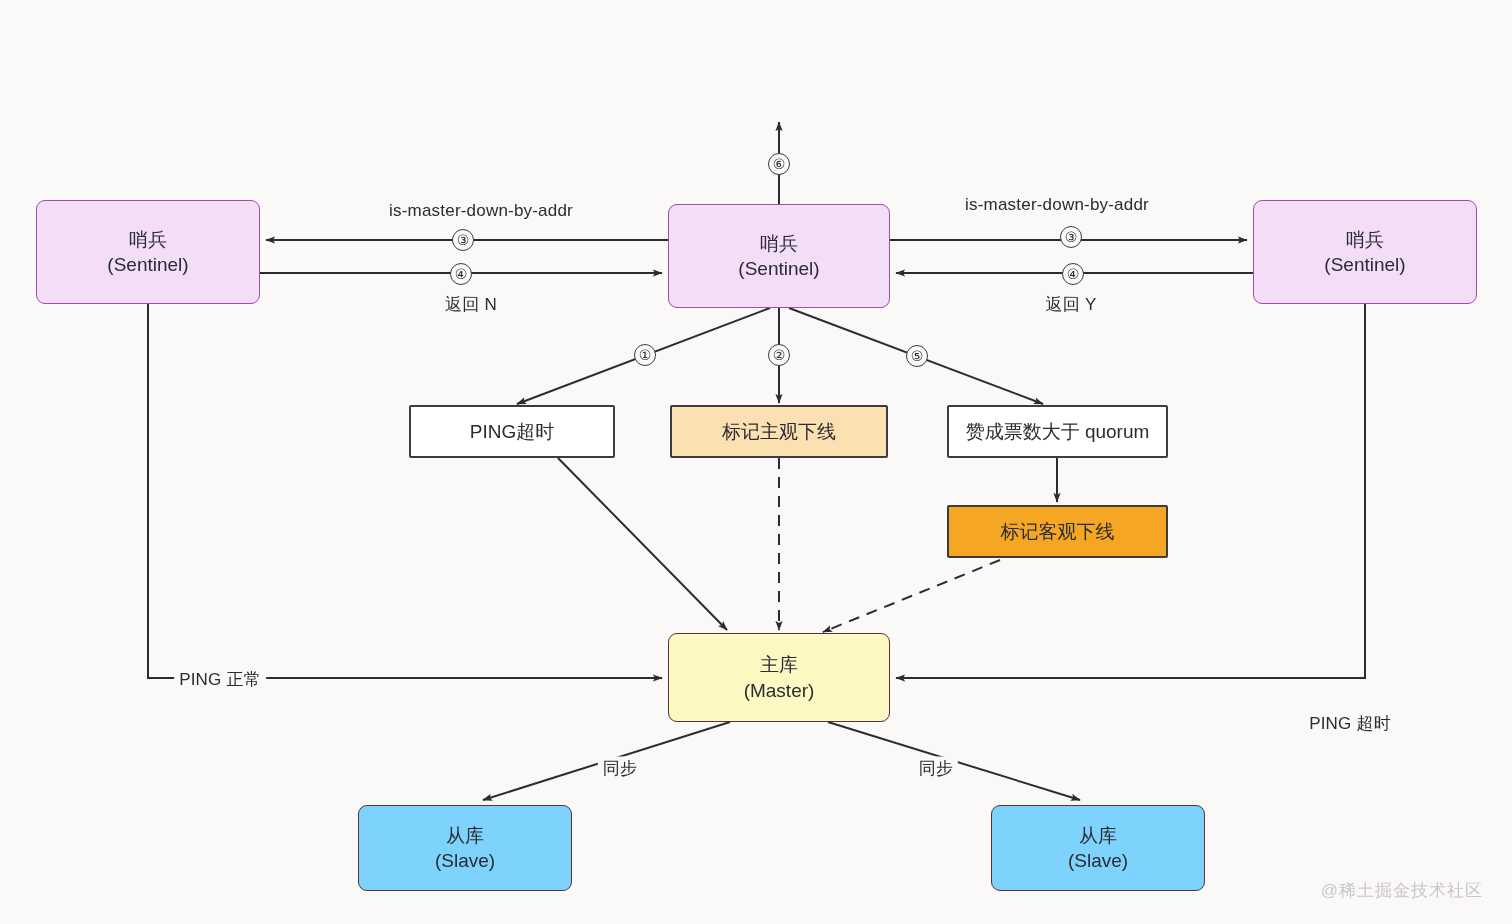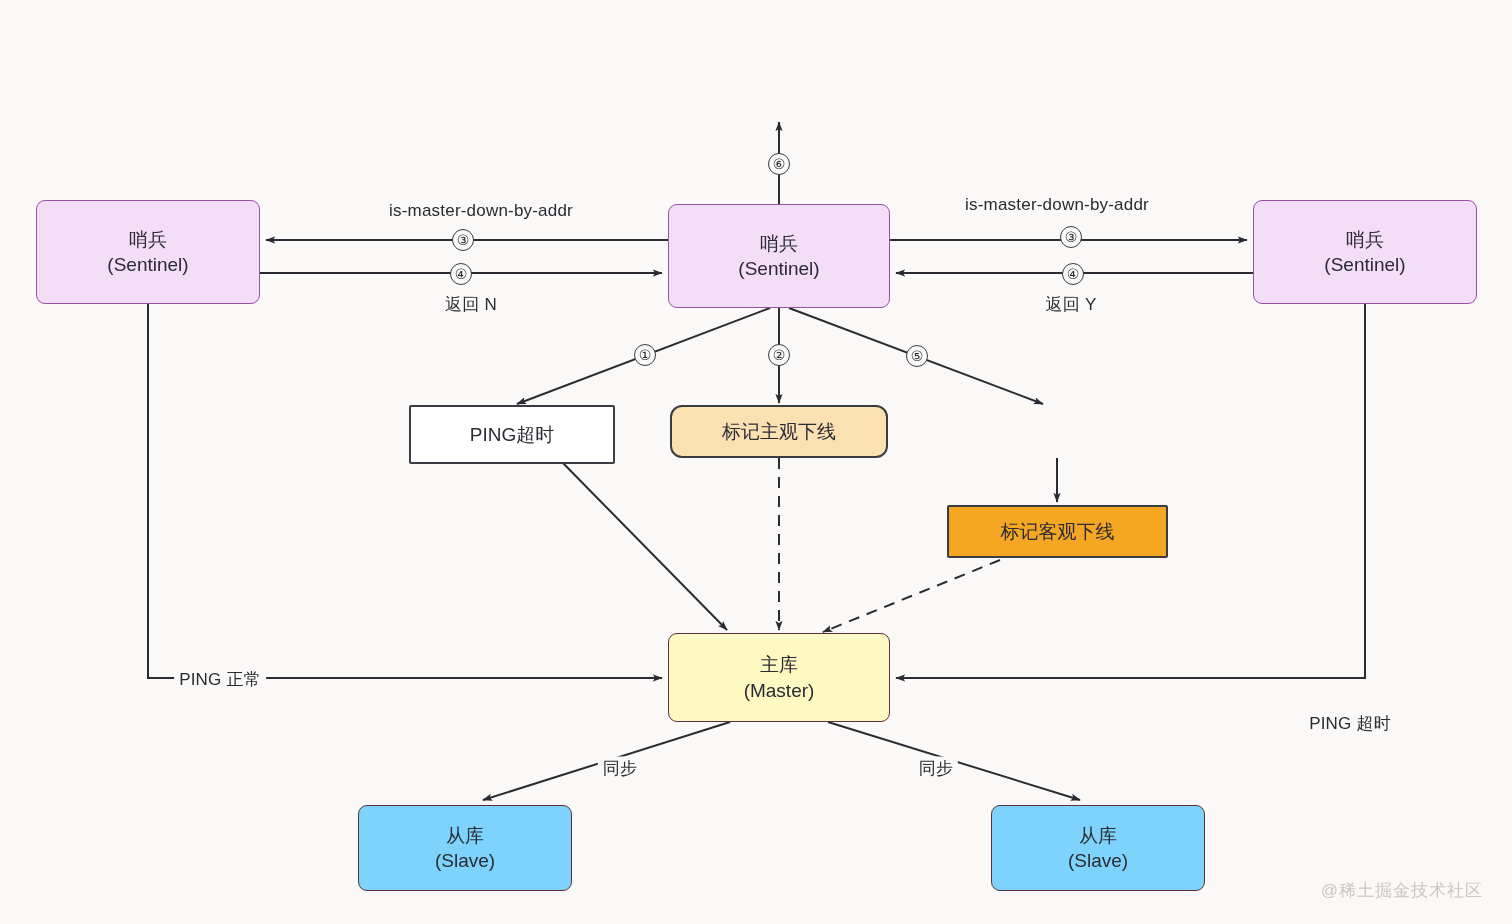--- a/index.html
+++ b/index.html
@@ -55,21 +55,21 @@
     border-radius: 2px;
   }
   .plain-box {
     background: #ffffff;
     border: 2px solid #3b3b42;
     border-radius: 2px;
   }
   .soft-orange {
     background: #fbe0b2;
     border: 2px solid #3b3b42;
-    border-radius: 12px;
+    border-radius: 2px;
   }
   .strong-orange {
     background: #f5a623;
     border: 2px solid #3b3b42;
     border-radius: 2px;
   }
   .master {
     background: #fef9c3;
     border: 1.8px solid #5b3038;
     border-radius: 9px;
@@ -170,28 +170,31 @@
   <div class="node sentinel" style="left:668px; top:204px; width:222px; height:104px;">
     <span>哨兵</span>
     <span class="l2">(Sentinel)</span>
   </div>
 
   <div class="node sentinel" style="left:1253px; top:200px; width:224px; height:104px;">
     <span>哨兵</span>
     <span class="l2">(Sentinel)</span>
   </div>
 
-  <div class="node plain-box" style="left:409px; top:405px; width:206px; height:59px;">
+  <div class="node plain-box" style="left:409px; top:405px; width:206px; height:53px;">
     <span>PING超时</span>
   </div>
 
   <div class="node soft-orange" style="left:670px; top:405px; width:218px; height:53px;">
     <span>标记主观下线</span>
   </div>
 
+  <div class="node plain-box" style="left:947px; top:405px; width:221px; height:53px;">
+    <span>赞成票数大于 quorum</span>
+  </div>
 
   <div class="node strong-orange" style="left:947px; top:505px; width:221px; height:53px;">
     <span>标记客观下线</span>
   </div>
 
   <div class="node master" style="left:668px; top:633px; width:222px; height:89px;">
     <span>主库</span>
     <span class="l2">(Master)</span>
   </div>
 

